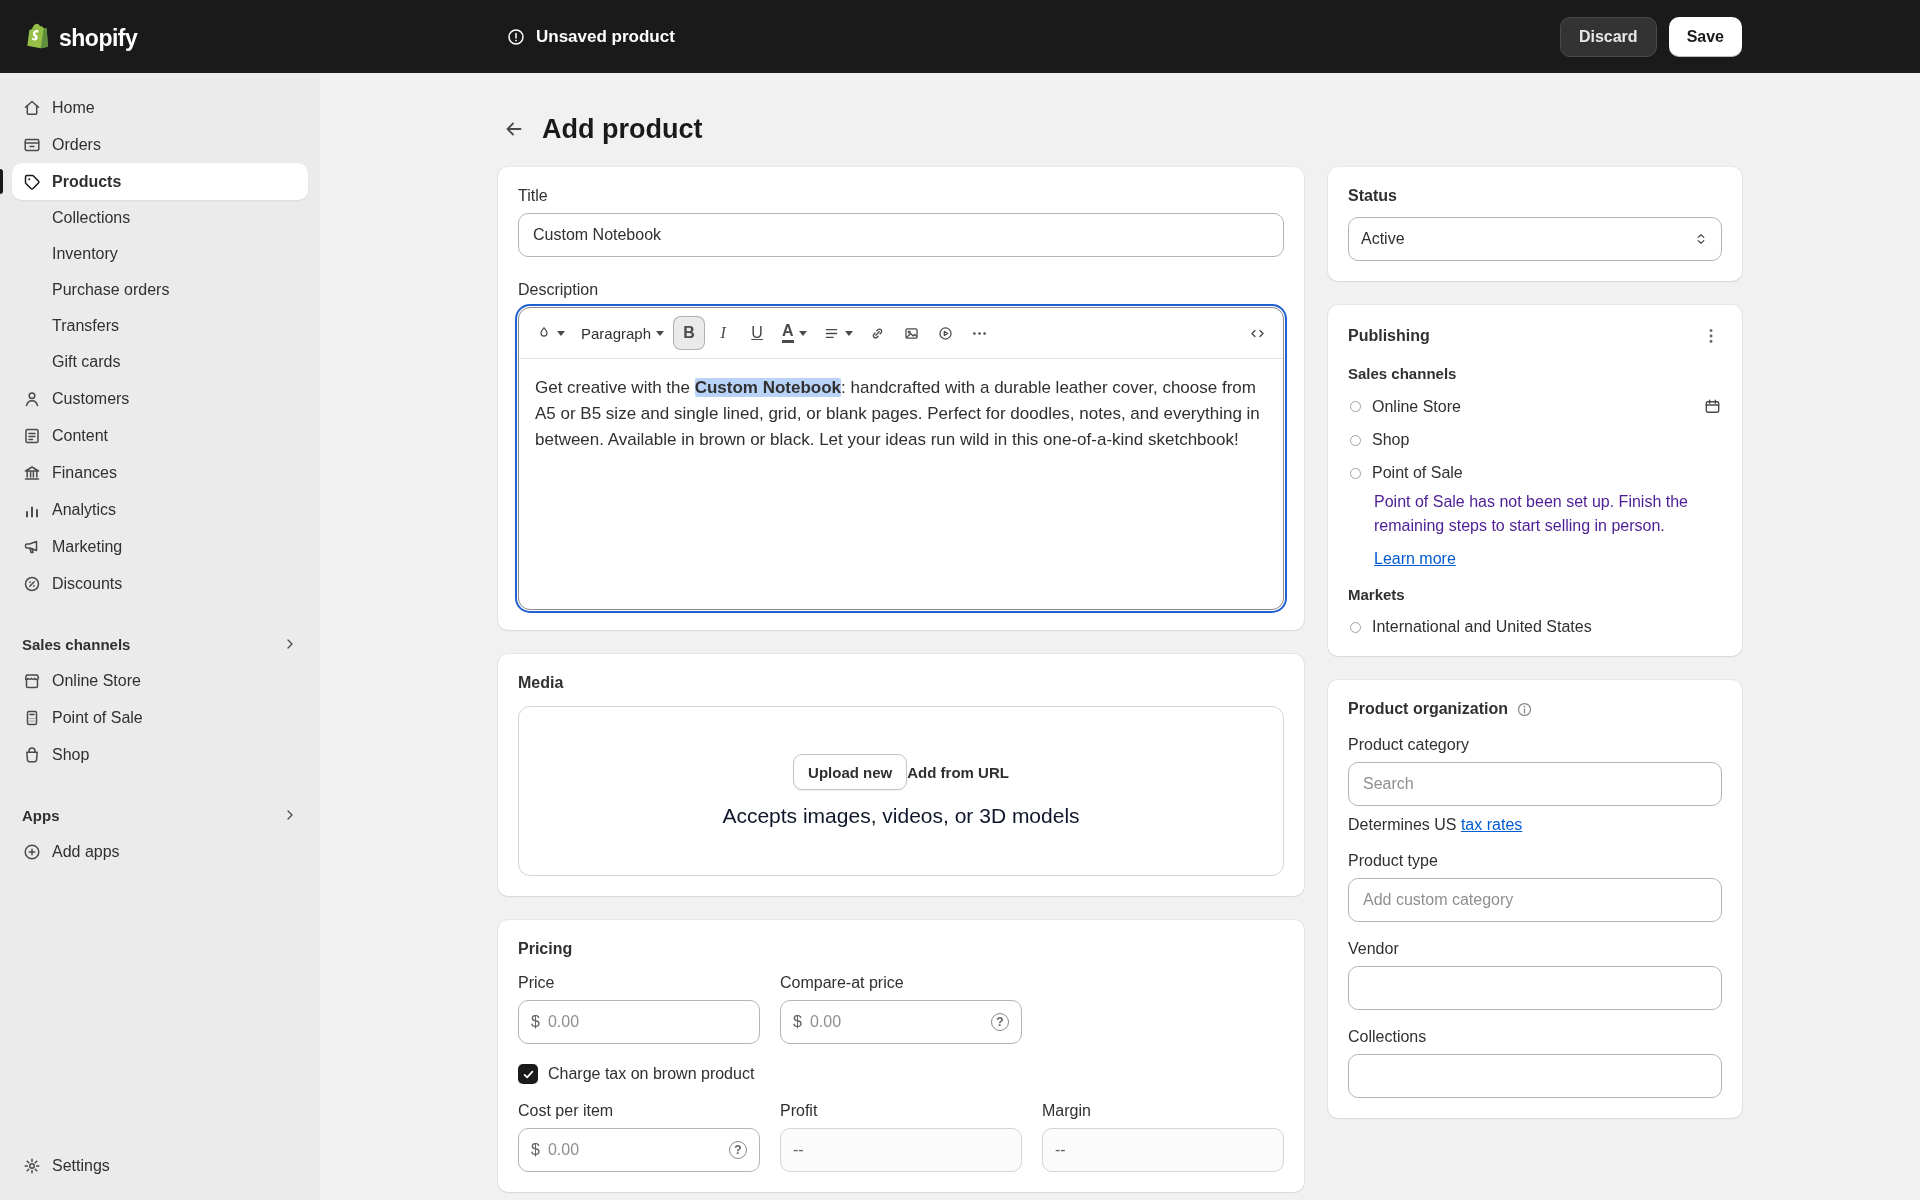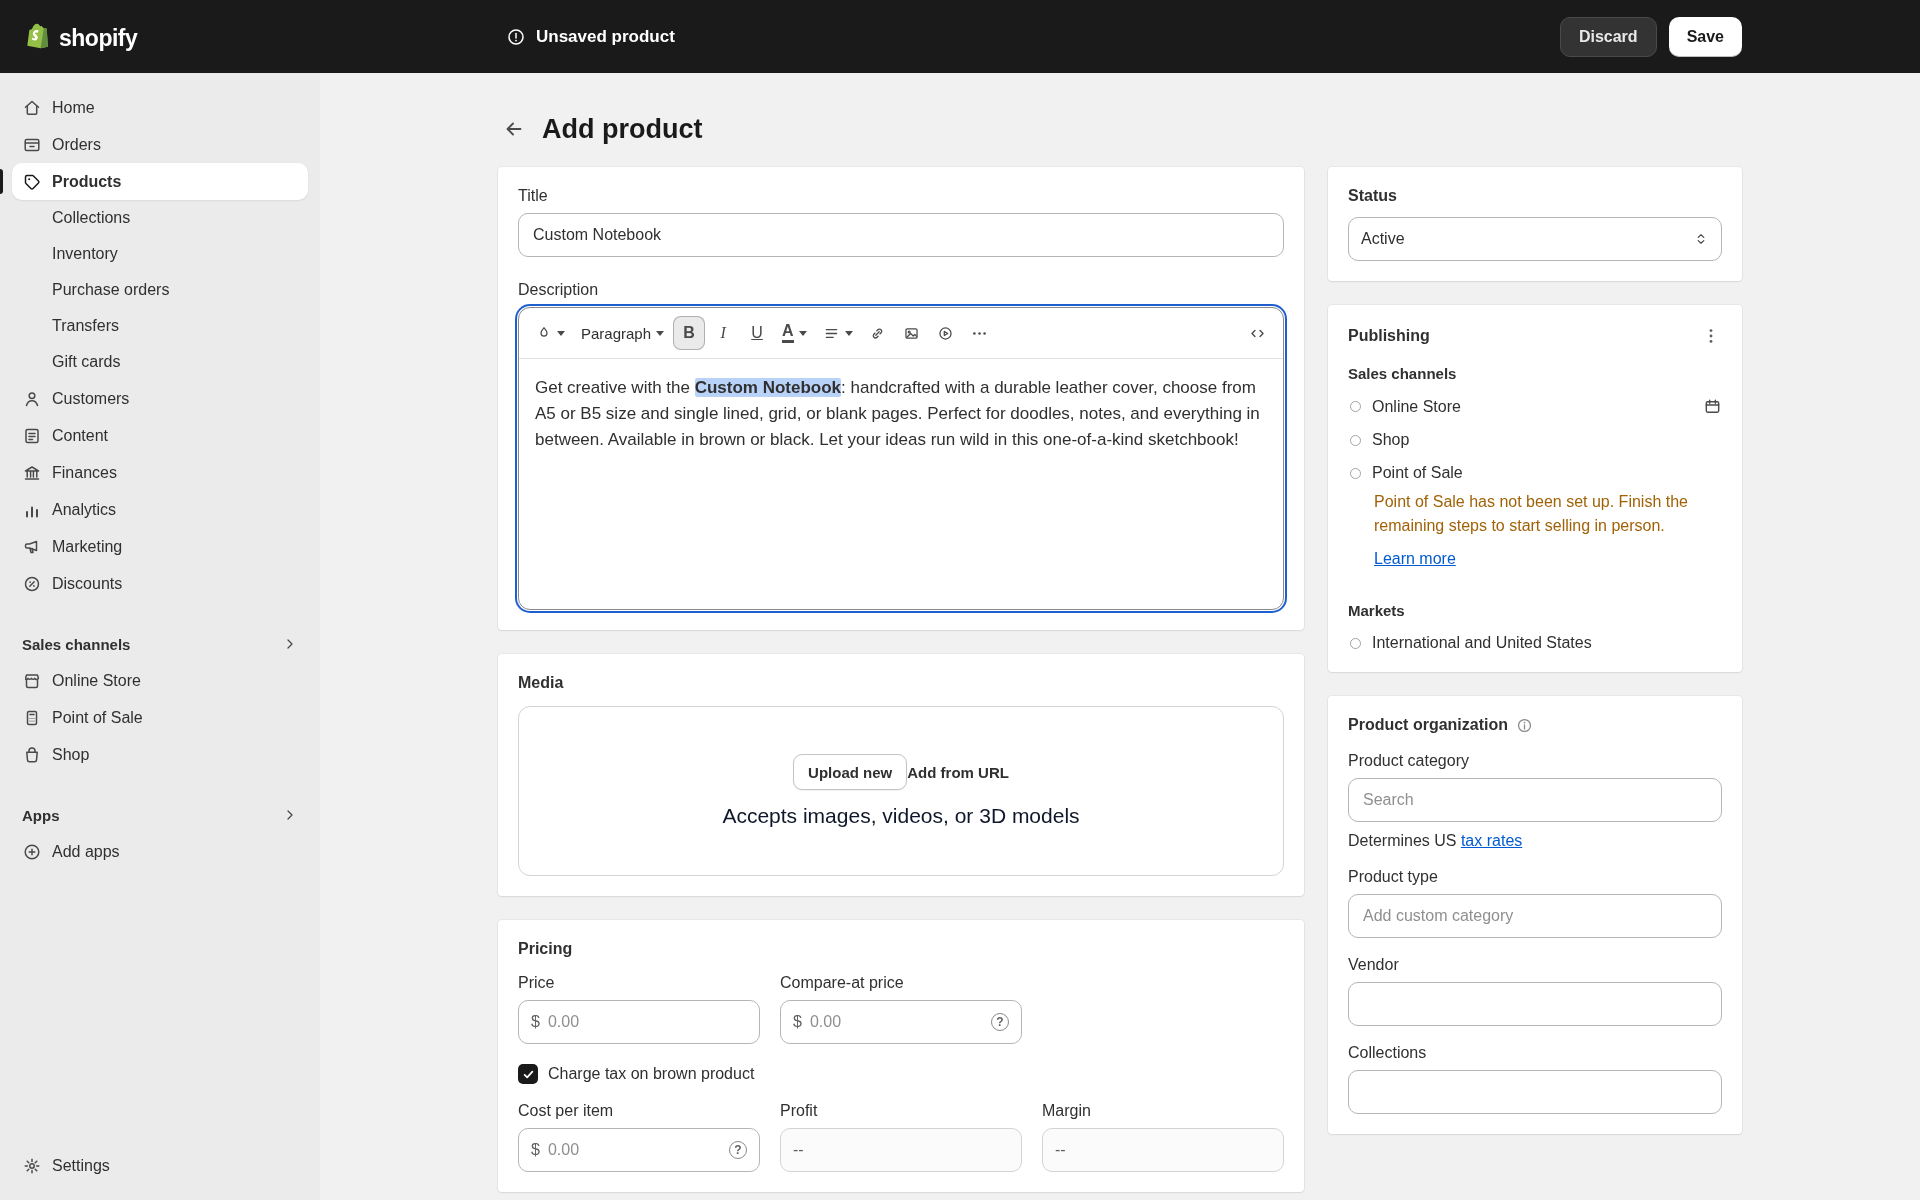--- a/index.html
+++ b/index.html
@@ -34,21 +34,21 @@
   .sidebar-spacer { flex:1; }
 
   
   .page-header { display:flex; align-items:center; gap:12px; }
   .back-btn { width:32px; height:32px; border:none; background:transparent; border-radius:8px; display:flex; align-items:center; justify-content:center; cursor:pointer; }
   .page-title { font-size:27px; font-weight:700; color:#1a1a1a; }
 
   .columns { display:flex; gap:24px; margin-top:22px; align-items:flex-start; }
   .col-main { width:806px; display:flex; flex-direction:column; gap:24px; }
   .col-side { width:414px; display:flex; flex-direction:column; gap:24px; }
-  .card { background:#fff; border-radius:4px; padding:20px; box-shadow:0 1px 2px rgba(0,0,0,.07),0 0 0 1px rgba(0,0,0,.04); }
+  .card { background:#fff; border-radius:10px; padding:20px; box-shadow:0 1px 2px rgba(0,0,0,.07),0 0 0 1px rgba(0,0,0,.04); }
   .card-title { font-size:16px; font-weight:700; color:#303030; }
   .card-head { display:flex; align-items:center; justify-content:space-between; }
 
   
   .field-label { display:block; font-size:16px; color:#303030; margin-bottom:8px; }
   .text-input { width:100%; height:44px; border:1px solid #b5b5b5; border-radius:10px; padding:0 14px; font-size:16px; color:#303030; background:#fff; font-family:inherit; outline:none; }
   .text-input::placeholder { color:#8f8f8f; }
   .mt { margin-top:24px; }
 
   
@@ -87,23 +87,23 @@
   .checkbox { width:20px; height:20px; border-radius:5px; background:#1a1a1a; display:flex; align-items:center; justify-content:center; }
 
   
   .select { display:flex; align-items:center; justify-content:space-between; height:44px; border:1px solid #b5b5b5; border-radius:10px; background:#fff; padding:0 12px; margin-top:12px; cursor:pointer; font-size:16px; color:#303030; }
   .dots-btn { border:none; background:none; cursor:pointer; padding:2px; }
   .sub-head { font-size:15px; font-weight:700; margin-top:18px; color:#303030; }
   .channel-row { display:flex; align-items:center; gap:11px; margin-top:15px; }
   .bullet { width:11px; height:11px; border-radius:50%; border:1.5px solid #a3a3a3; margin-left:2px; flex:none; }
   .channel-label { flex:1; font-size:16px; color:#303030; }
   .icon-btn { border:none; background:none; cursor:pointer; padding:0; }
-  .pos-note { margin:8px 0 0 26px; font-size:16px; line-height:24px; color:#a16207; }
+  .pos-note { margin:8px 0 0 26px; font-size:16px; line-height:24px; color:#4c1d95; }
   .text-link { color:#005bd3; text-decoration:underline; font-size:16px; cursor:pointer; }
-  .learn-more { display:inline-block; margin:12px 0 16px 26px; }
+  .learn-more { display:inline-block; margin:12px 0 0 26px; }
   .org-field { margin-top:18px; }
   .tax-note { margin-top:10px; font-size:16px; color:#303030; }
 </style>
 </head>
 <body>
 
 <header class="topbar">
   <div class="logo">
     <svg width="27" height="30" viewBox="0 0 26 28">
       <path fill="#95bf47" d="M21.5 5.8 19 5.5 17.2 3.7c-.2-.2-.5-.3-.8-.2l-.9.3C14.9 2.2 13.9 1.2 12.5 1.2 9.8 1.2 8.3 4.6 7.8 6.3l-2 .6c-.6.2-.6.2-.7.8L3.2 22.4 16 24.8l7-1.5L21.9 6.1c0-.2-.2-.3-.4-.3z"></path>

